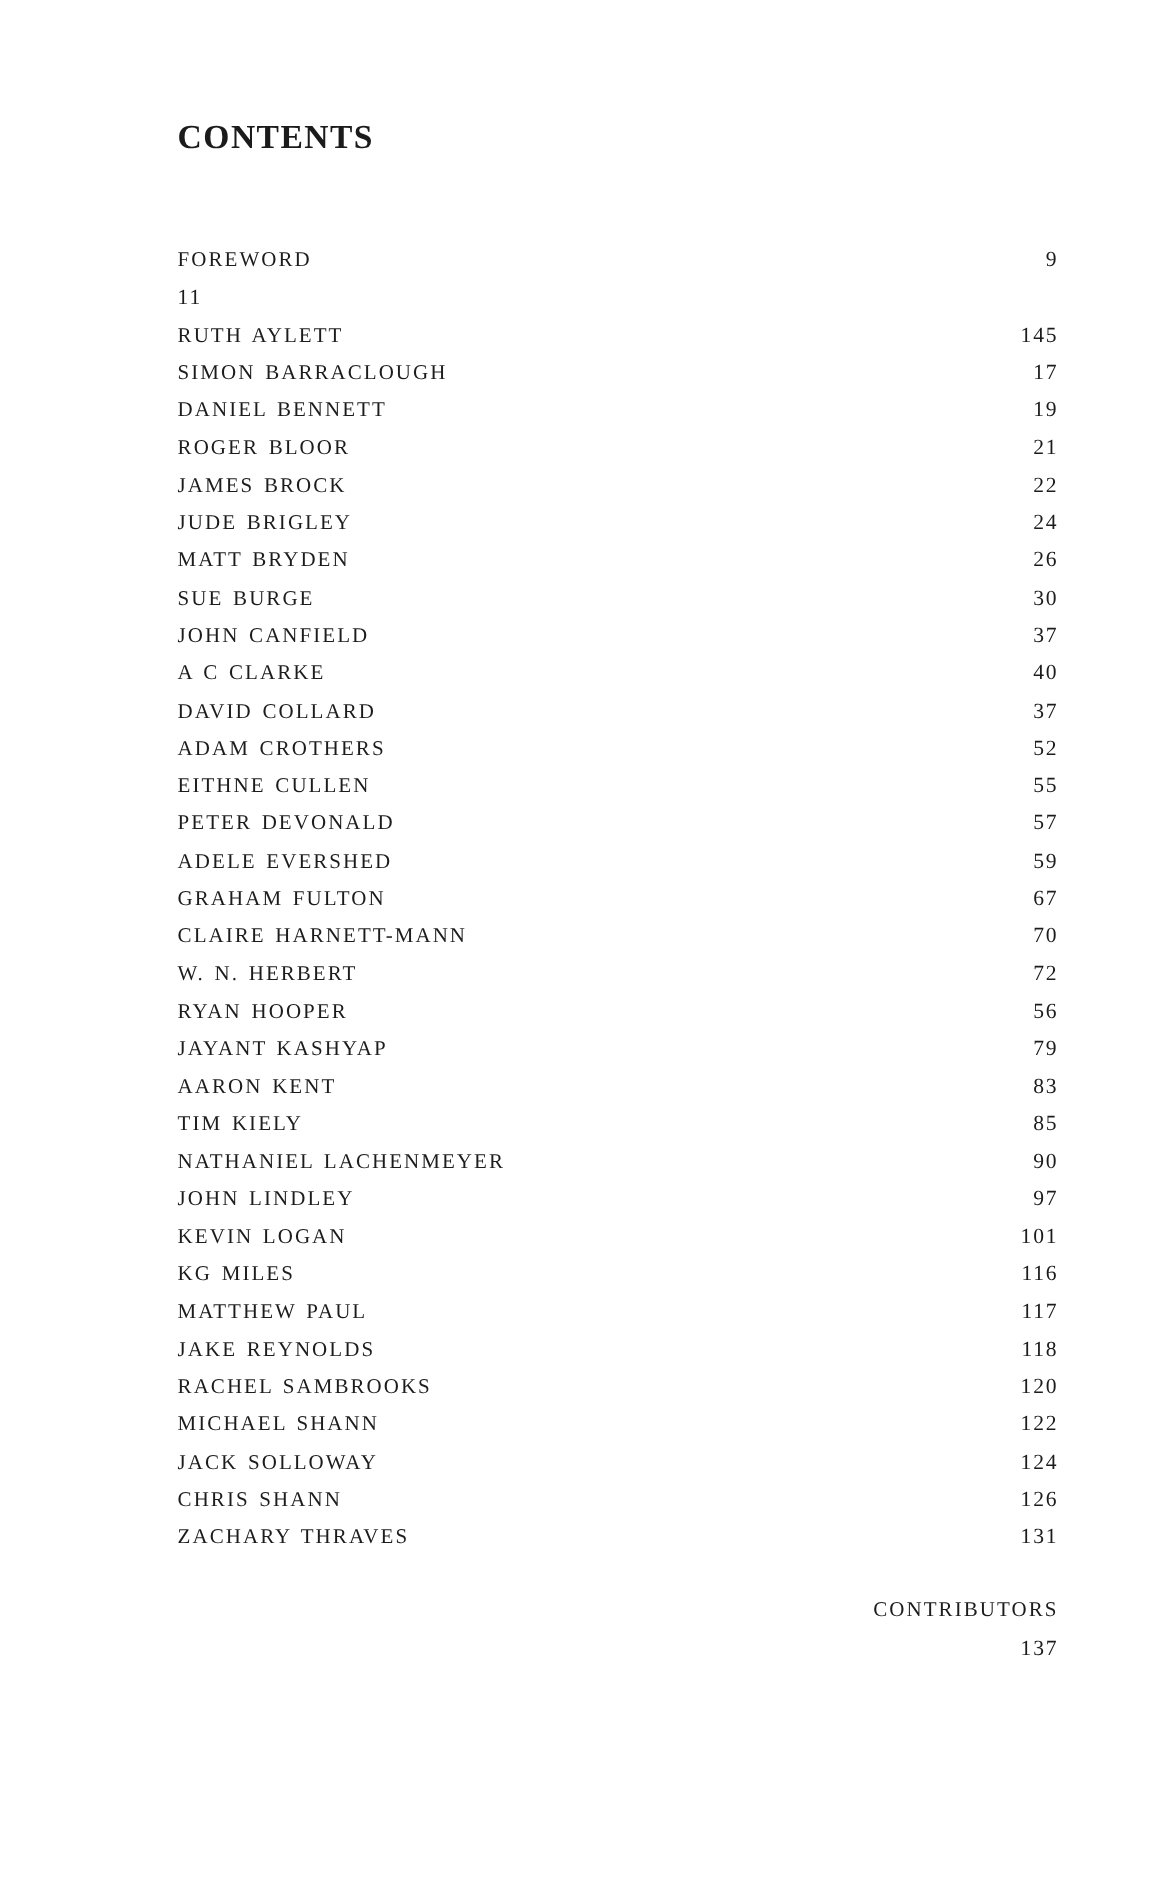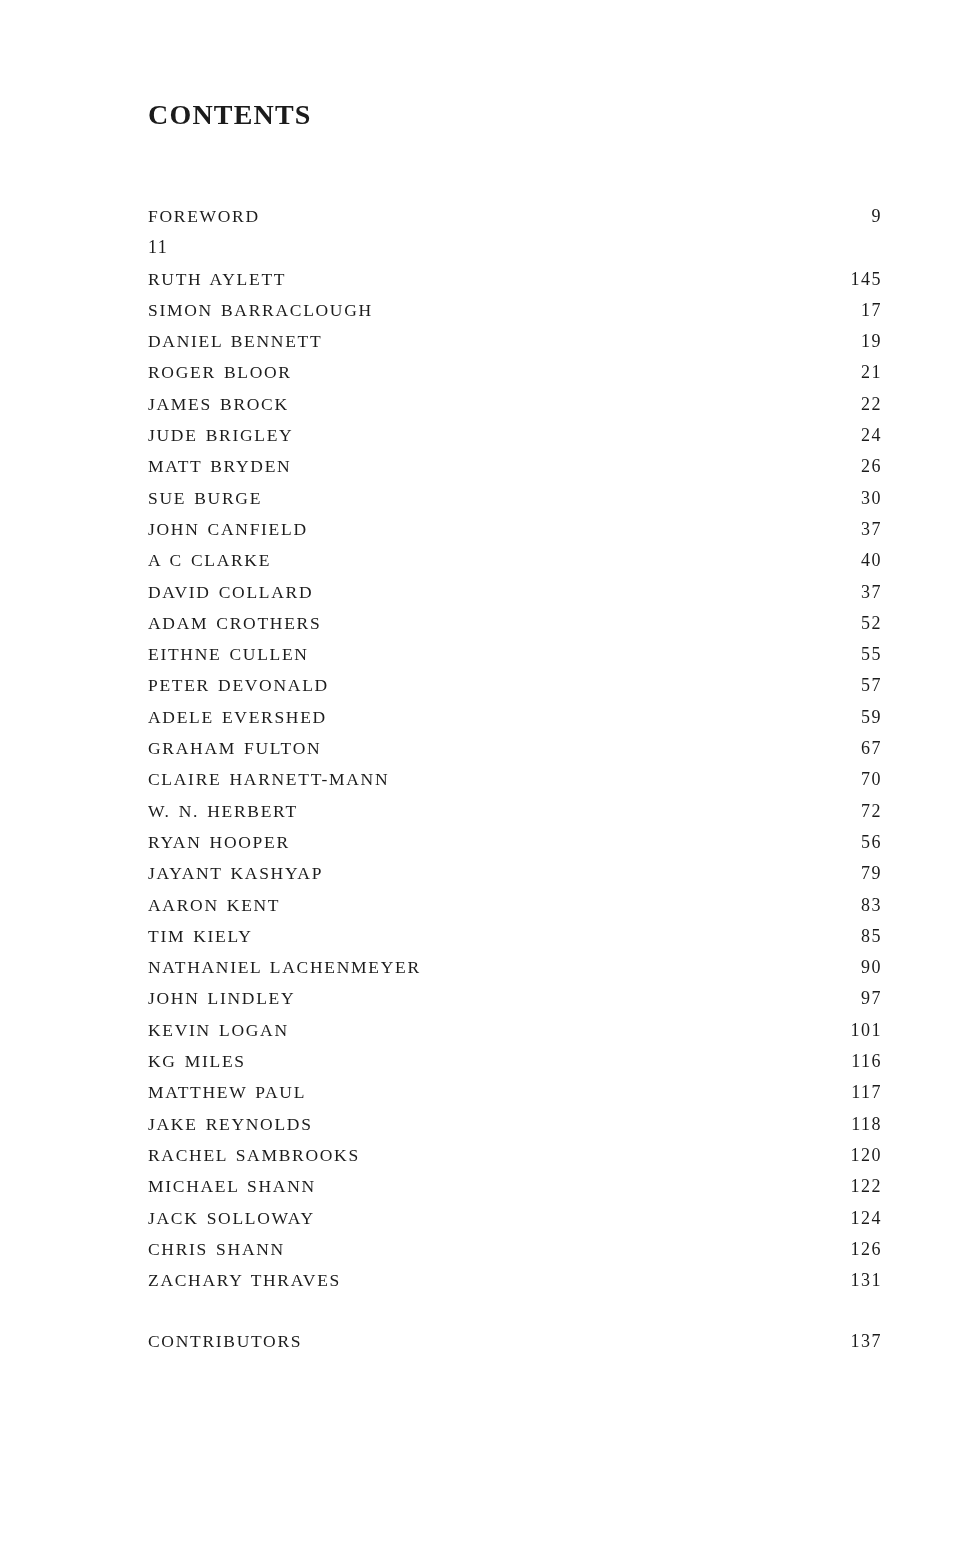--- a/index.html
+++ b/index.html
@@ -48,20 +48,21 @@
   .toc-row .entry-page {
     font-size: 18px;
     letter-spacing: 1.5px;
     font-variant-numeric: oldstyle-nums;
     font-feature-settings: "onum" 1;
     color: #1c1c1c;
     white-space: nowrap;
   }
   .contributors-row {
     margin-top: 30px;
+    flex-direction: column;
   }
 </style>
 </head>
 <body>
 
 <div class="page">
 
   <h1 class="page-title">CONTENTS</h1>
 
   <div class="toc-list">

